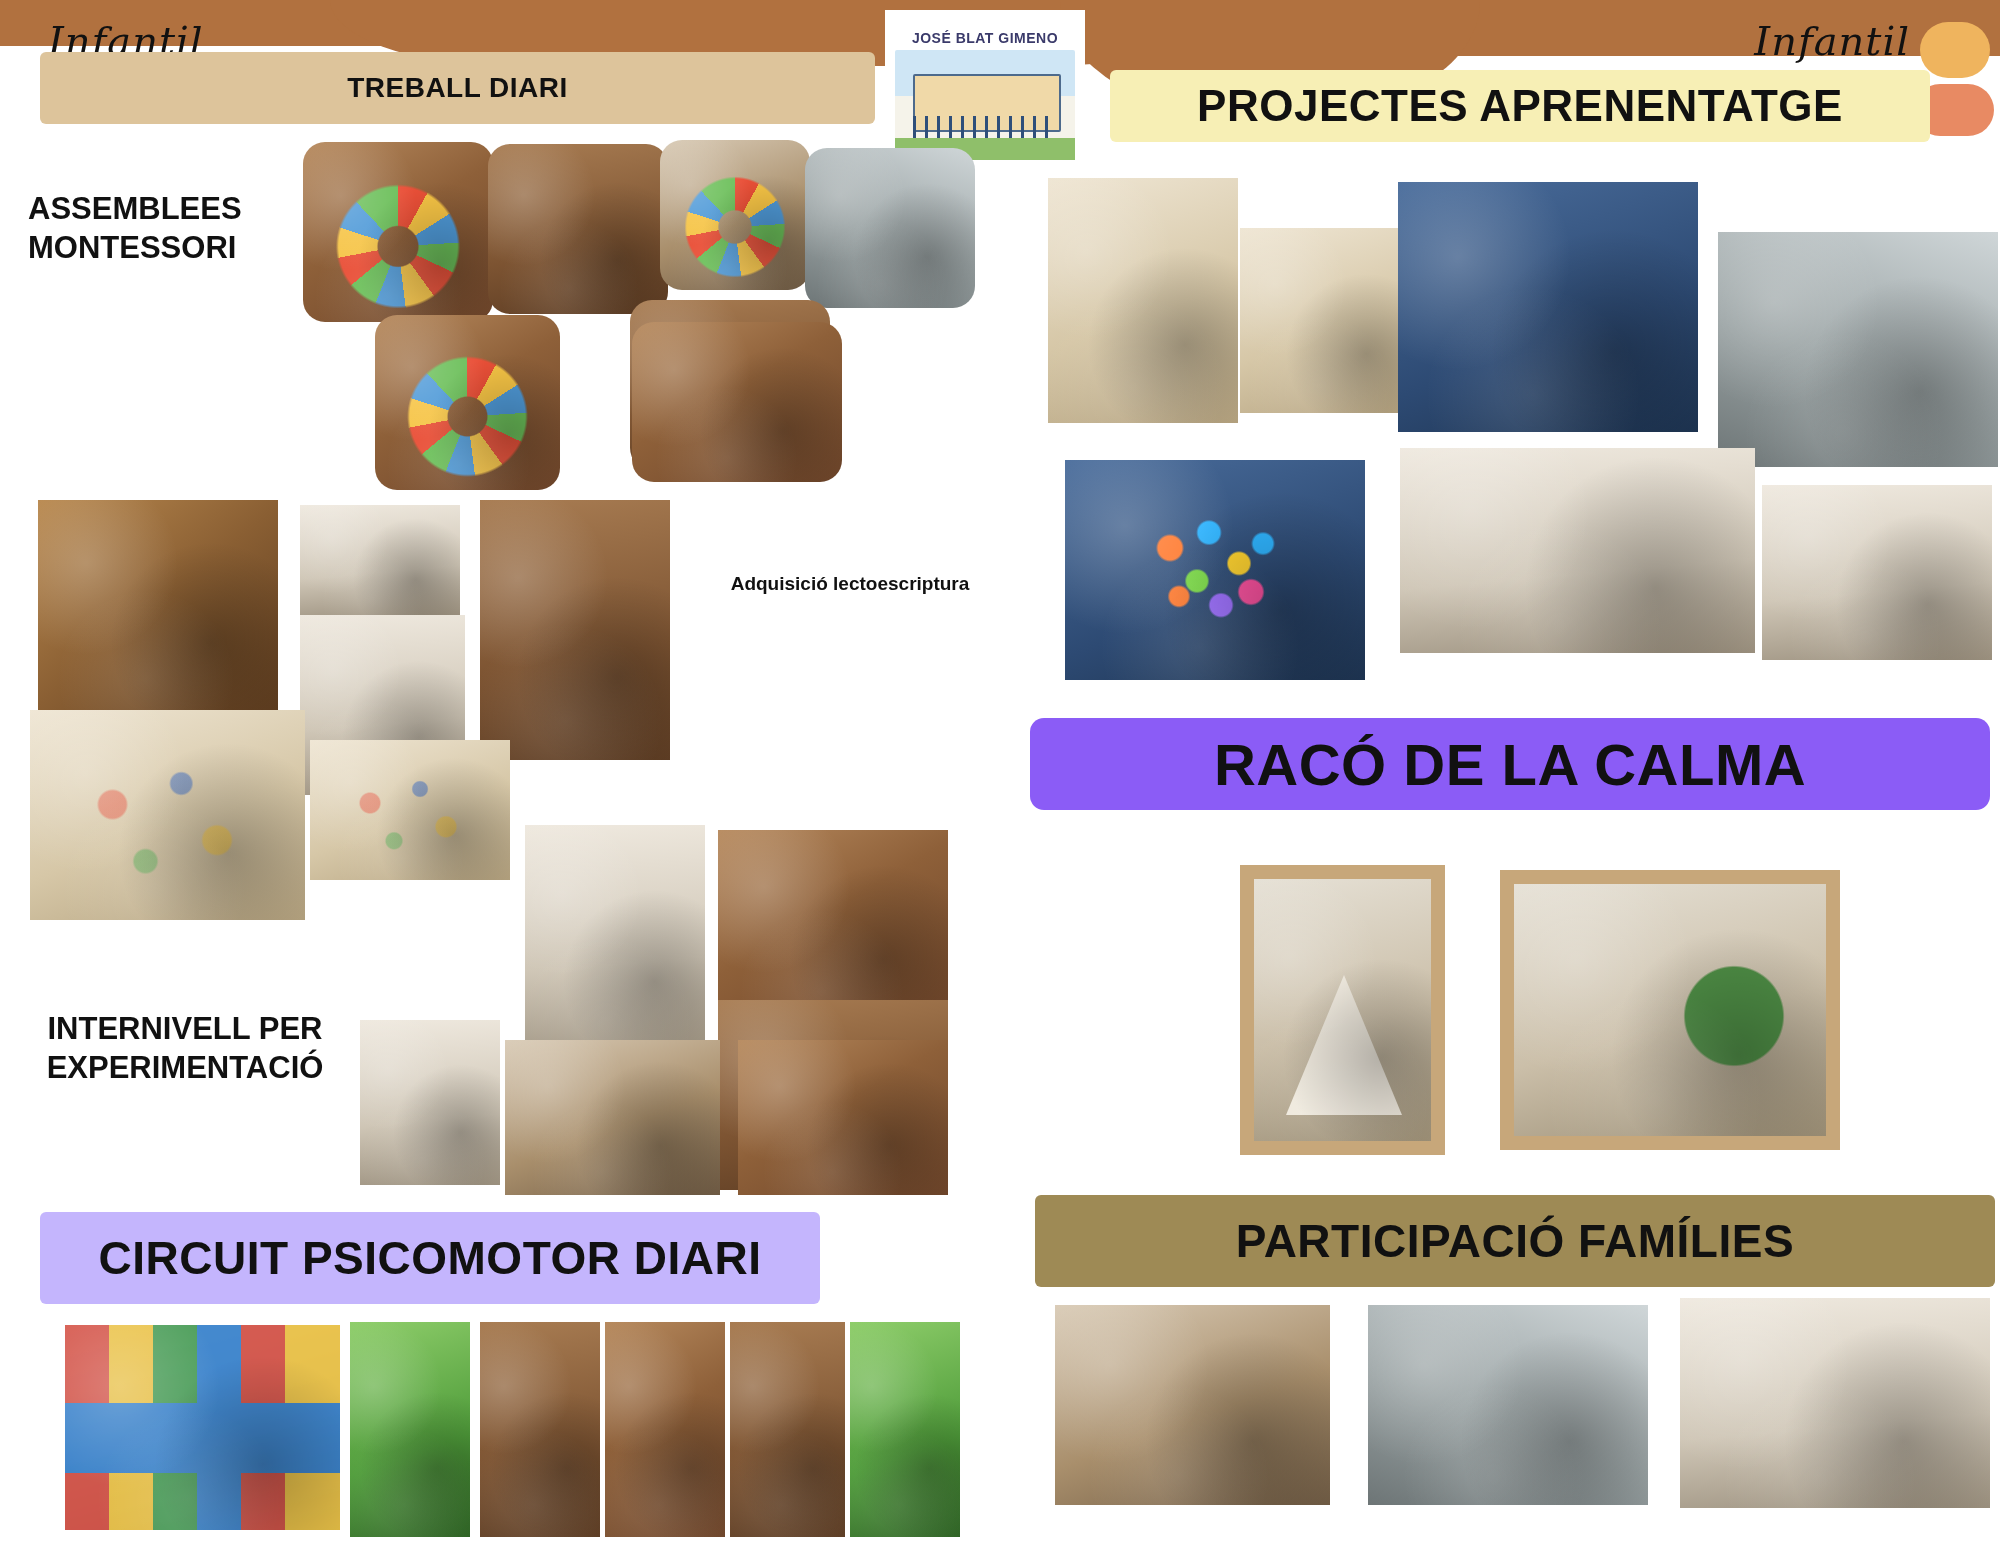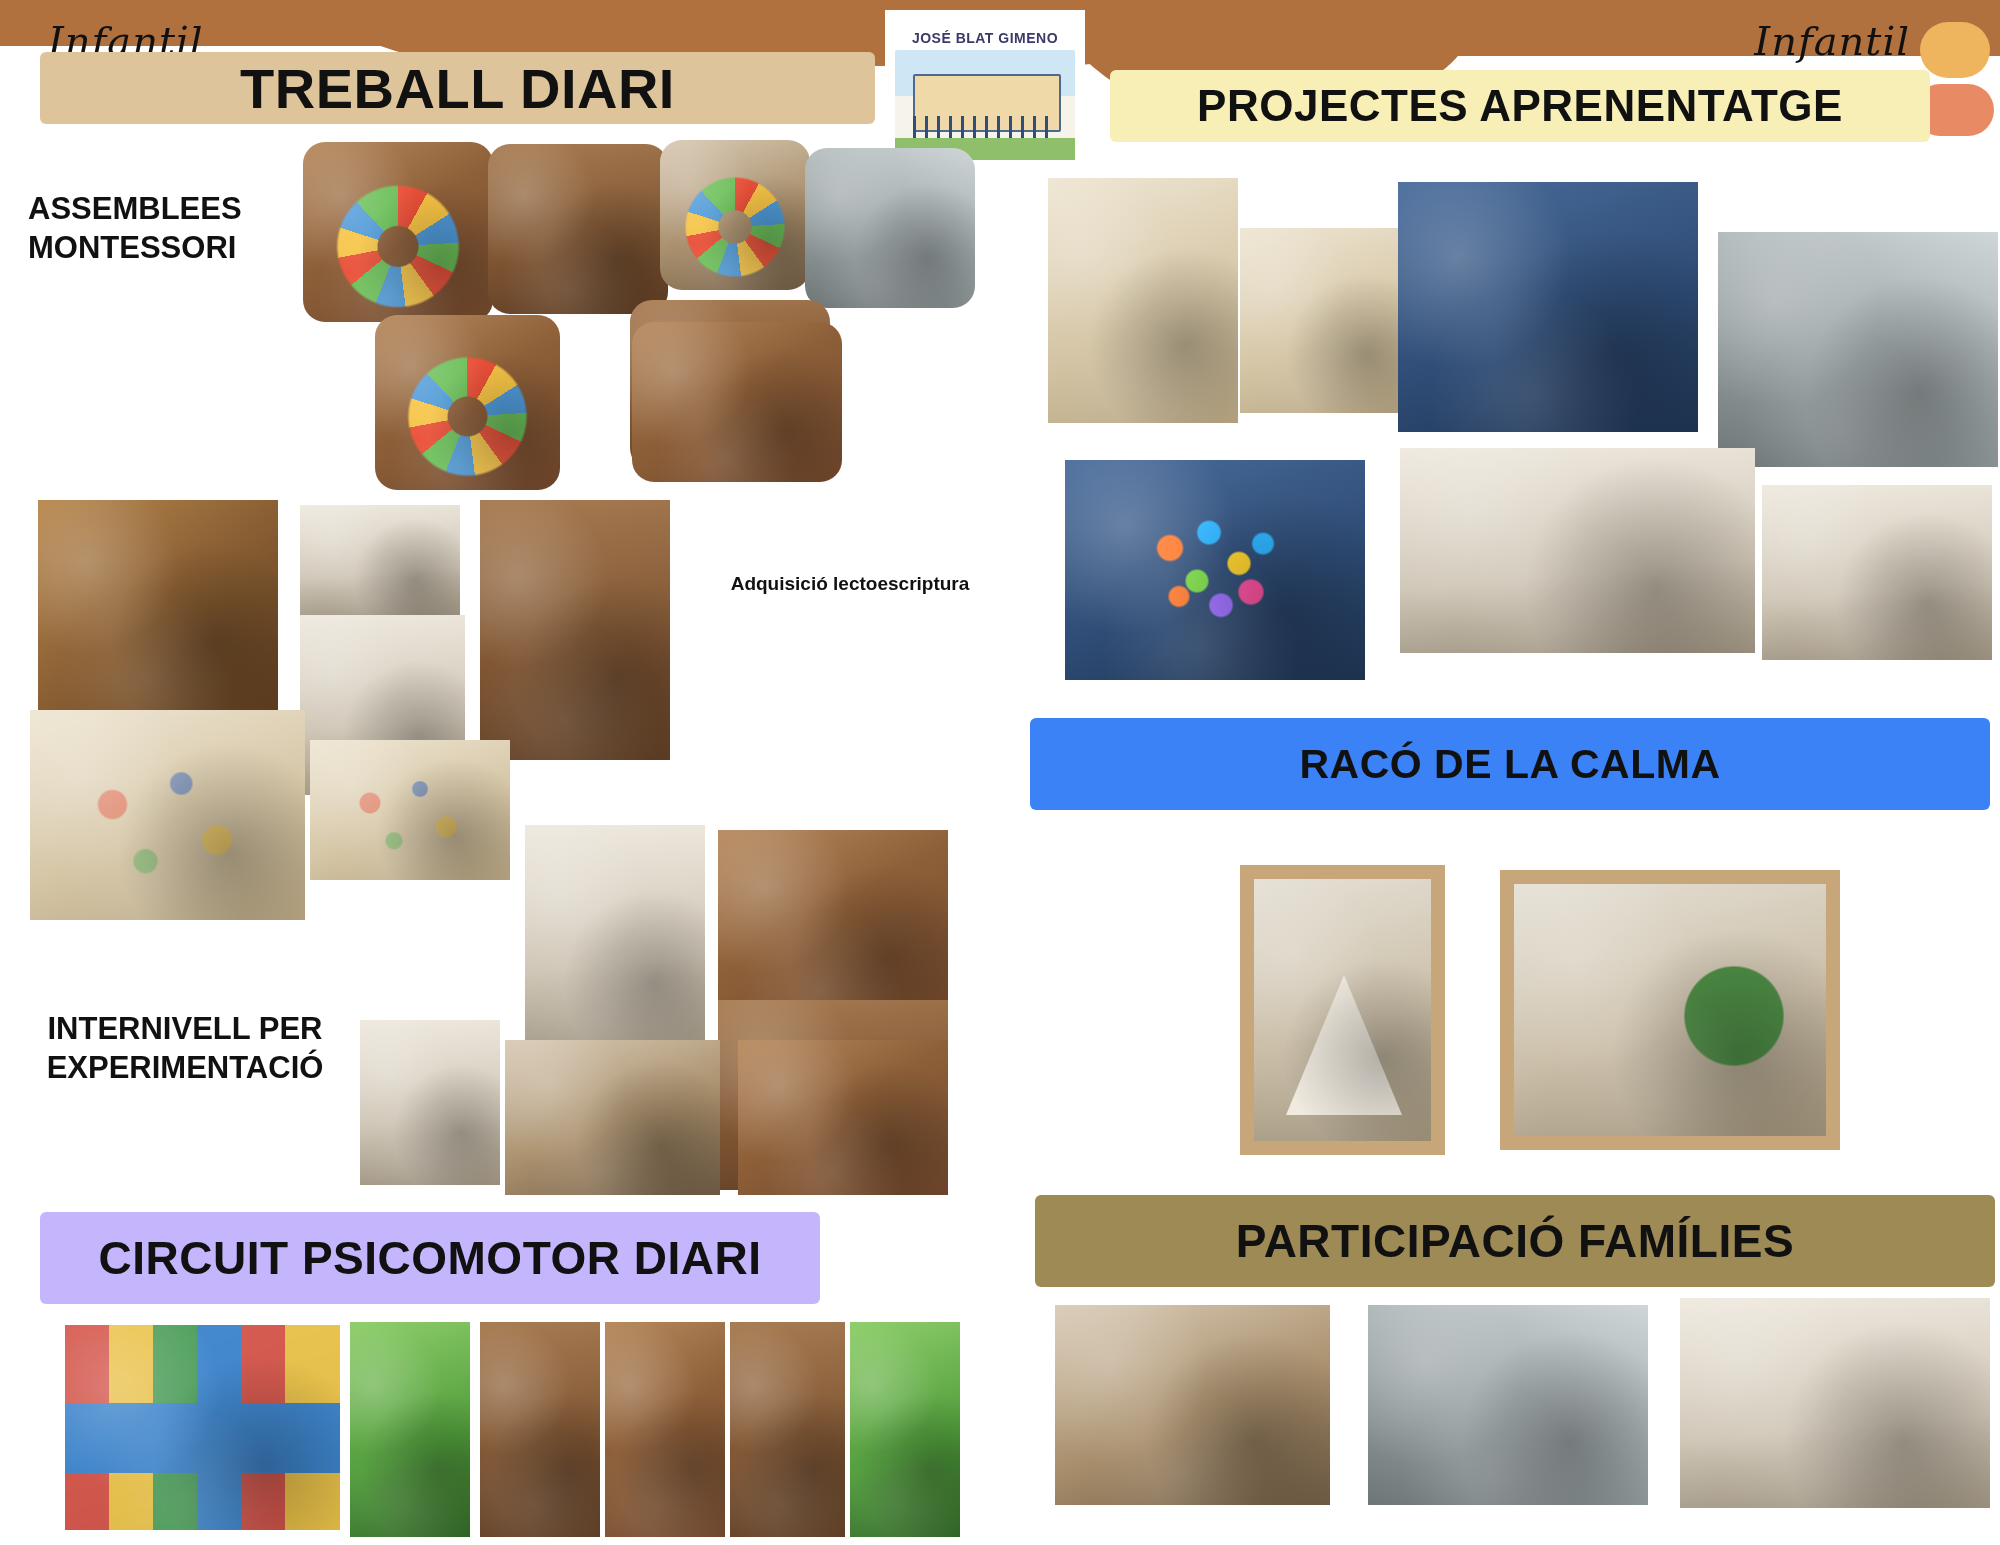--- a/index.html
+++ b/index.html
@@ -82,33 +82,34 @@
     border-radius: 6px;
     font-weight: bold;
     color: #111;
     text-align: center;
     letter-spacing: .5px;
   }
   .banner-treball {
     left: 40px; top: 52px;
     width: 835px; height: 72px;
     background: #ddc49b;
-    font-size: 56px;
+    font-size: 28px;
   }
   .banner-projectes {
     left: 1110px; top: 70px;
     width: 820px; height: 72px;
     background: #f7efb5;
     font-size: 44px;
   }
   .banner-raco {
     left: 1030px; top: 718px;
     width: 960px; height: 92px;
-    background: #3b82f6;
-    font-size: 41px;
+    background: #8b5cf6;
+    font-size: 58px;
+    border-radius: 14px;
   }
   .banner-circuit {
     left: 40px; top: 1212px;
     width: 780px; height: 92px;
     background: #c4b5fd;
     font-size: 46px;
   }
   .banner-families {
     left: 1035px; top: 1195px;
     width: 960px; height: 92px;

